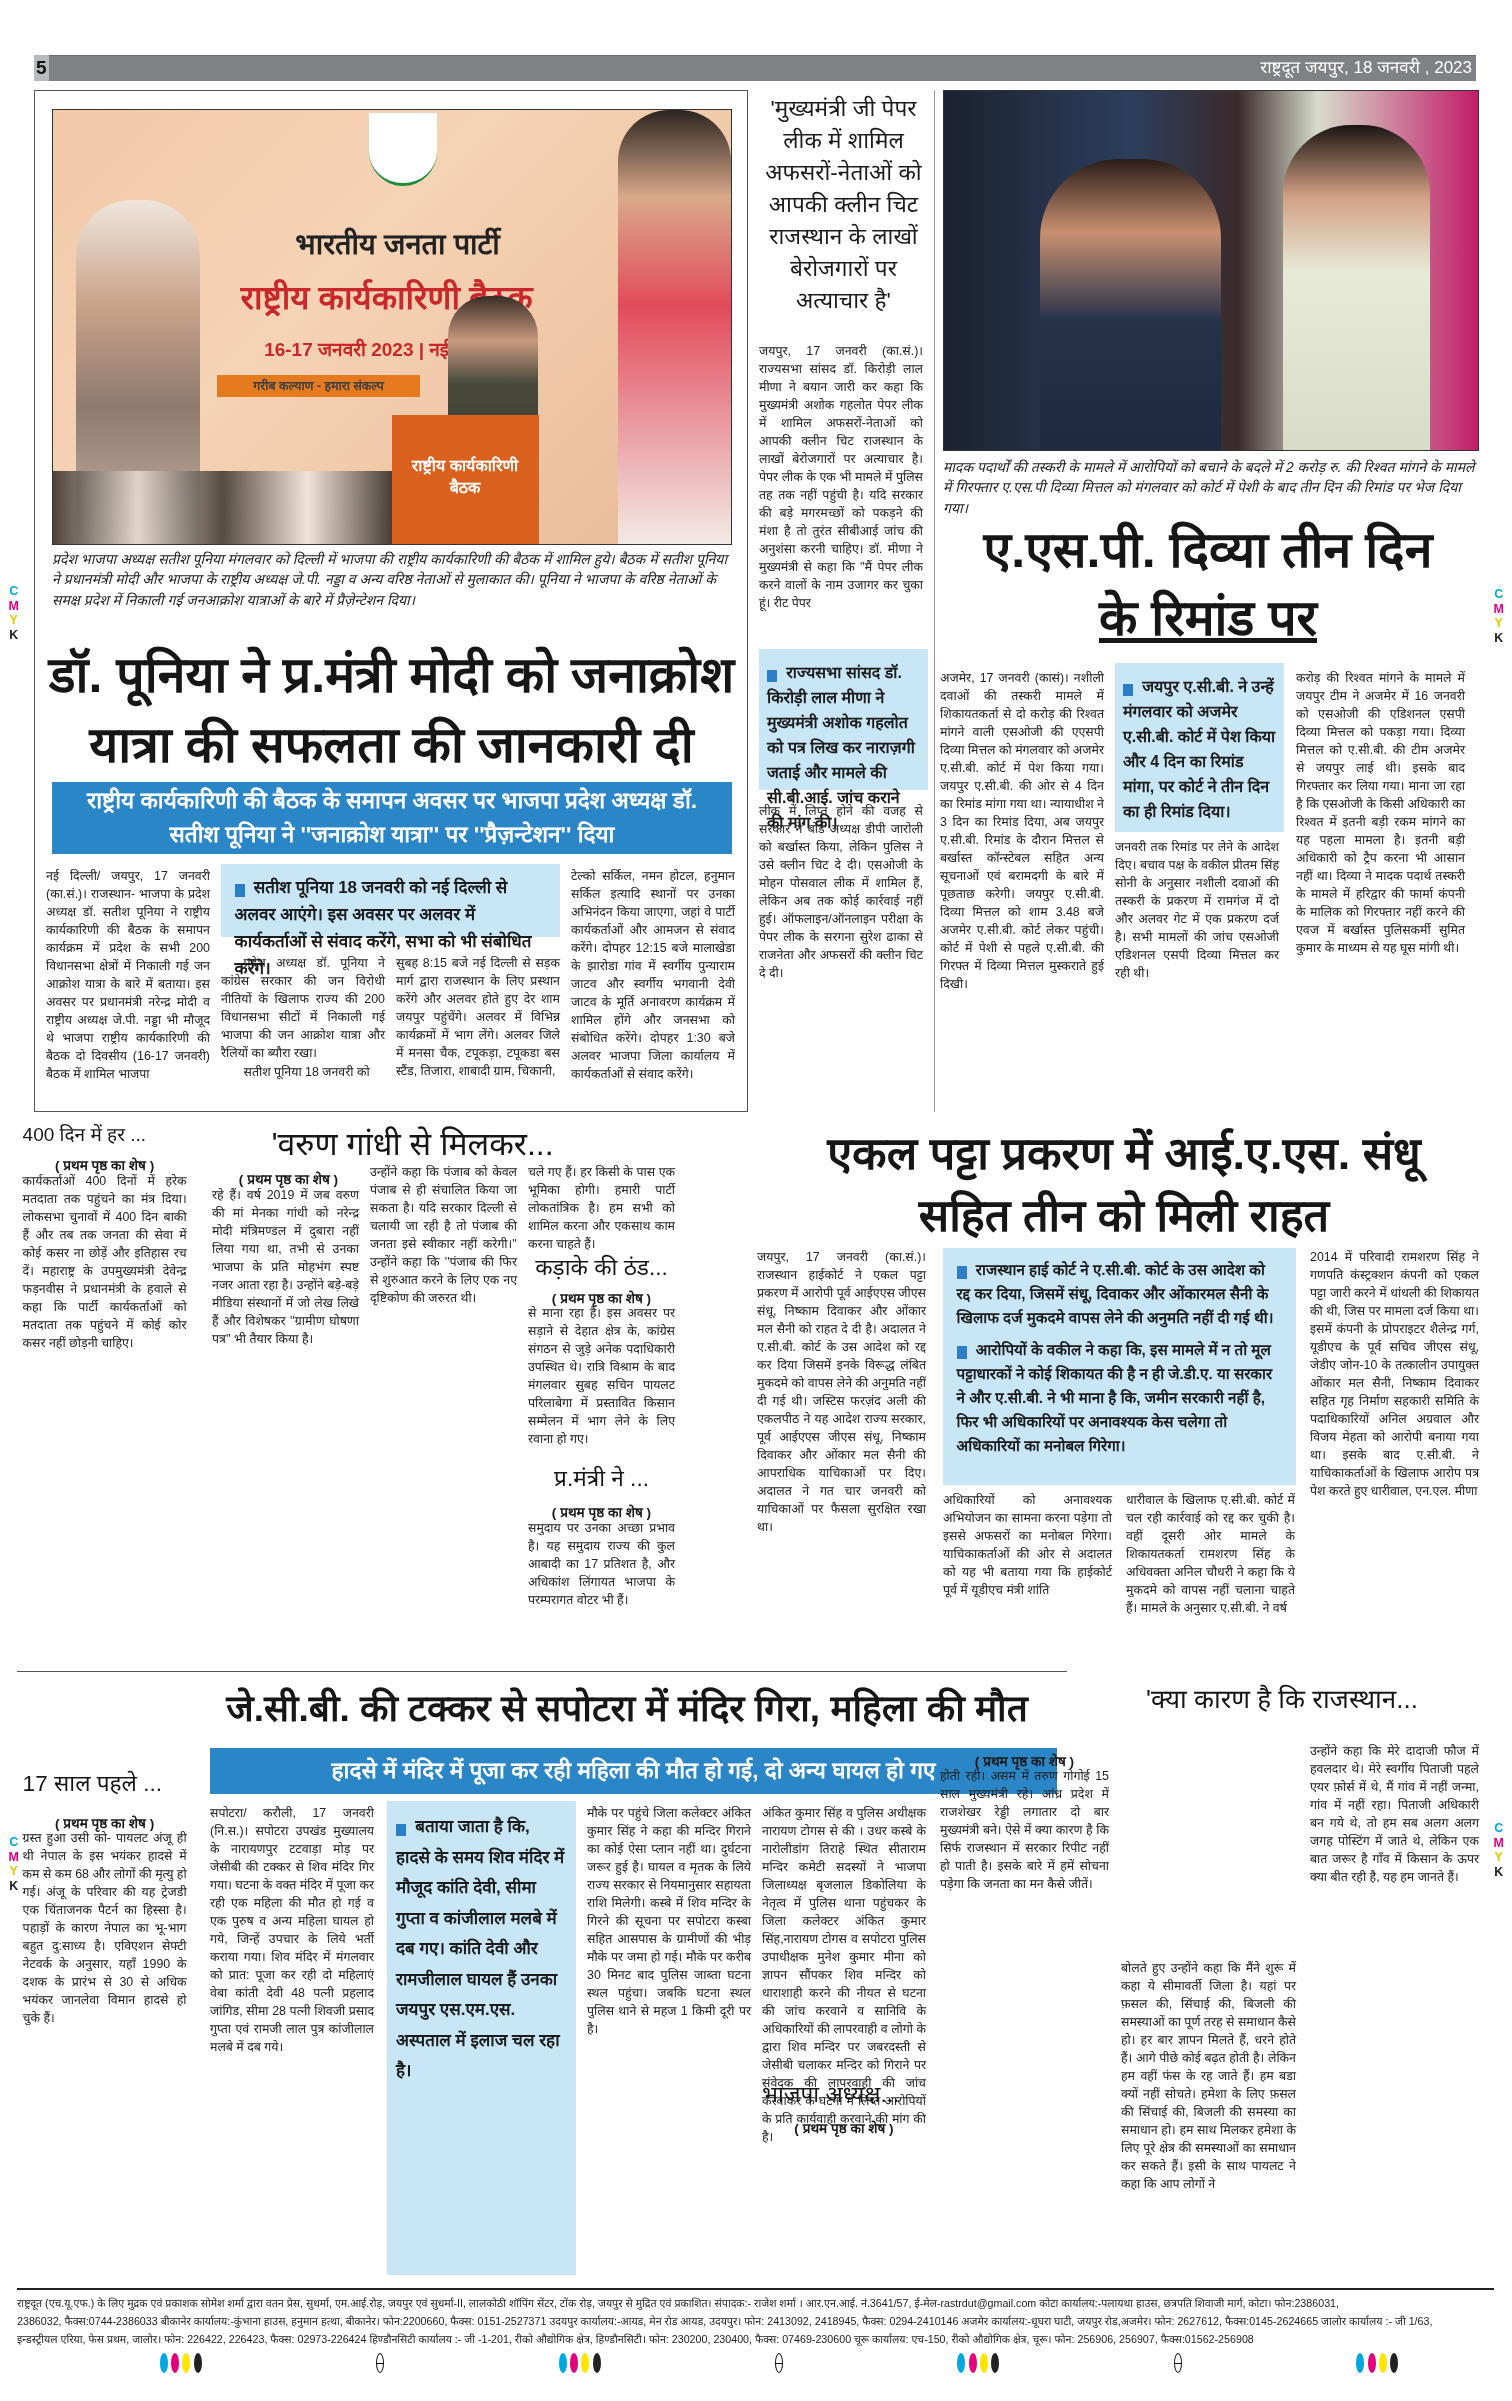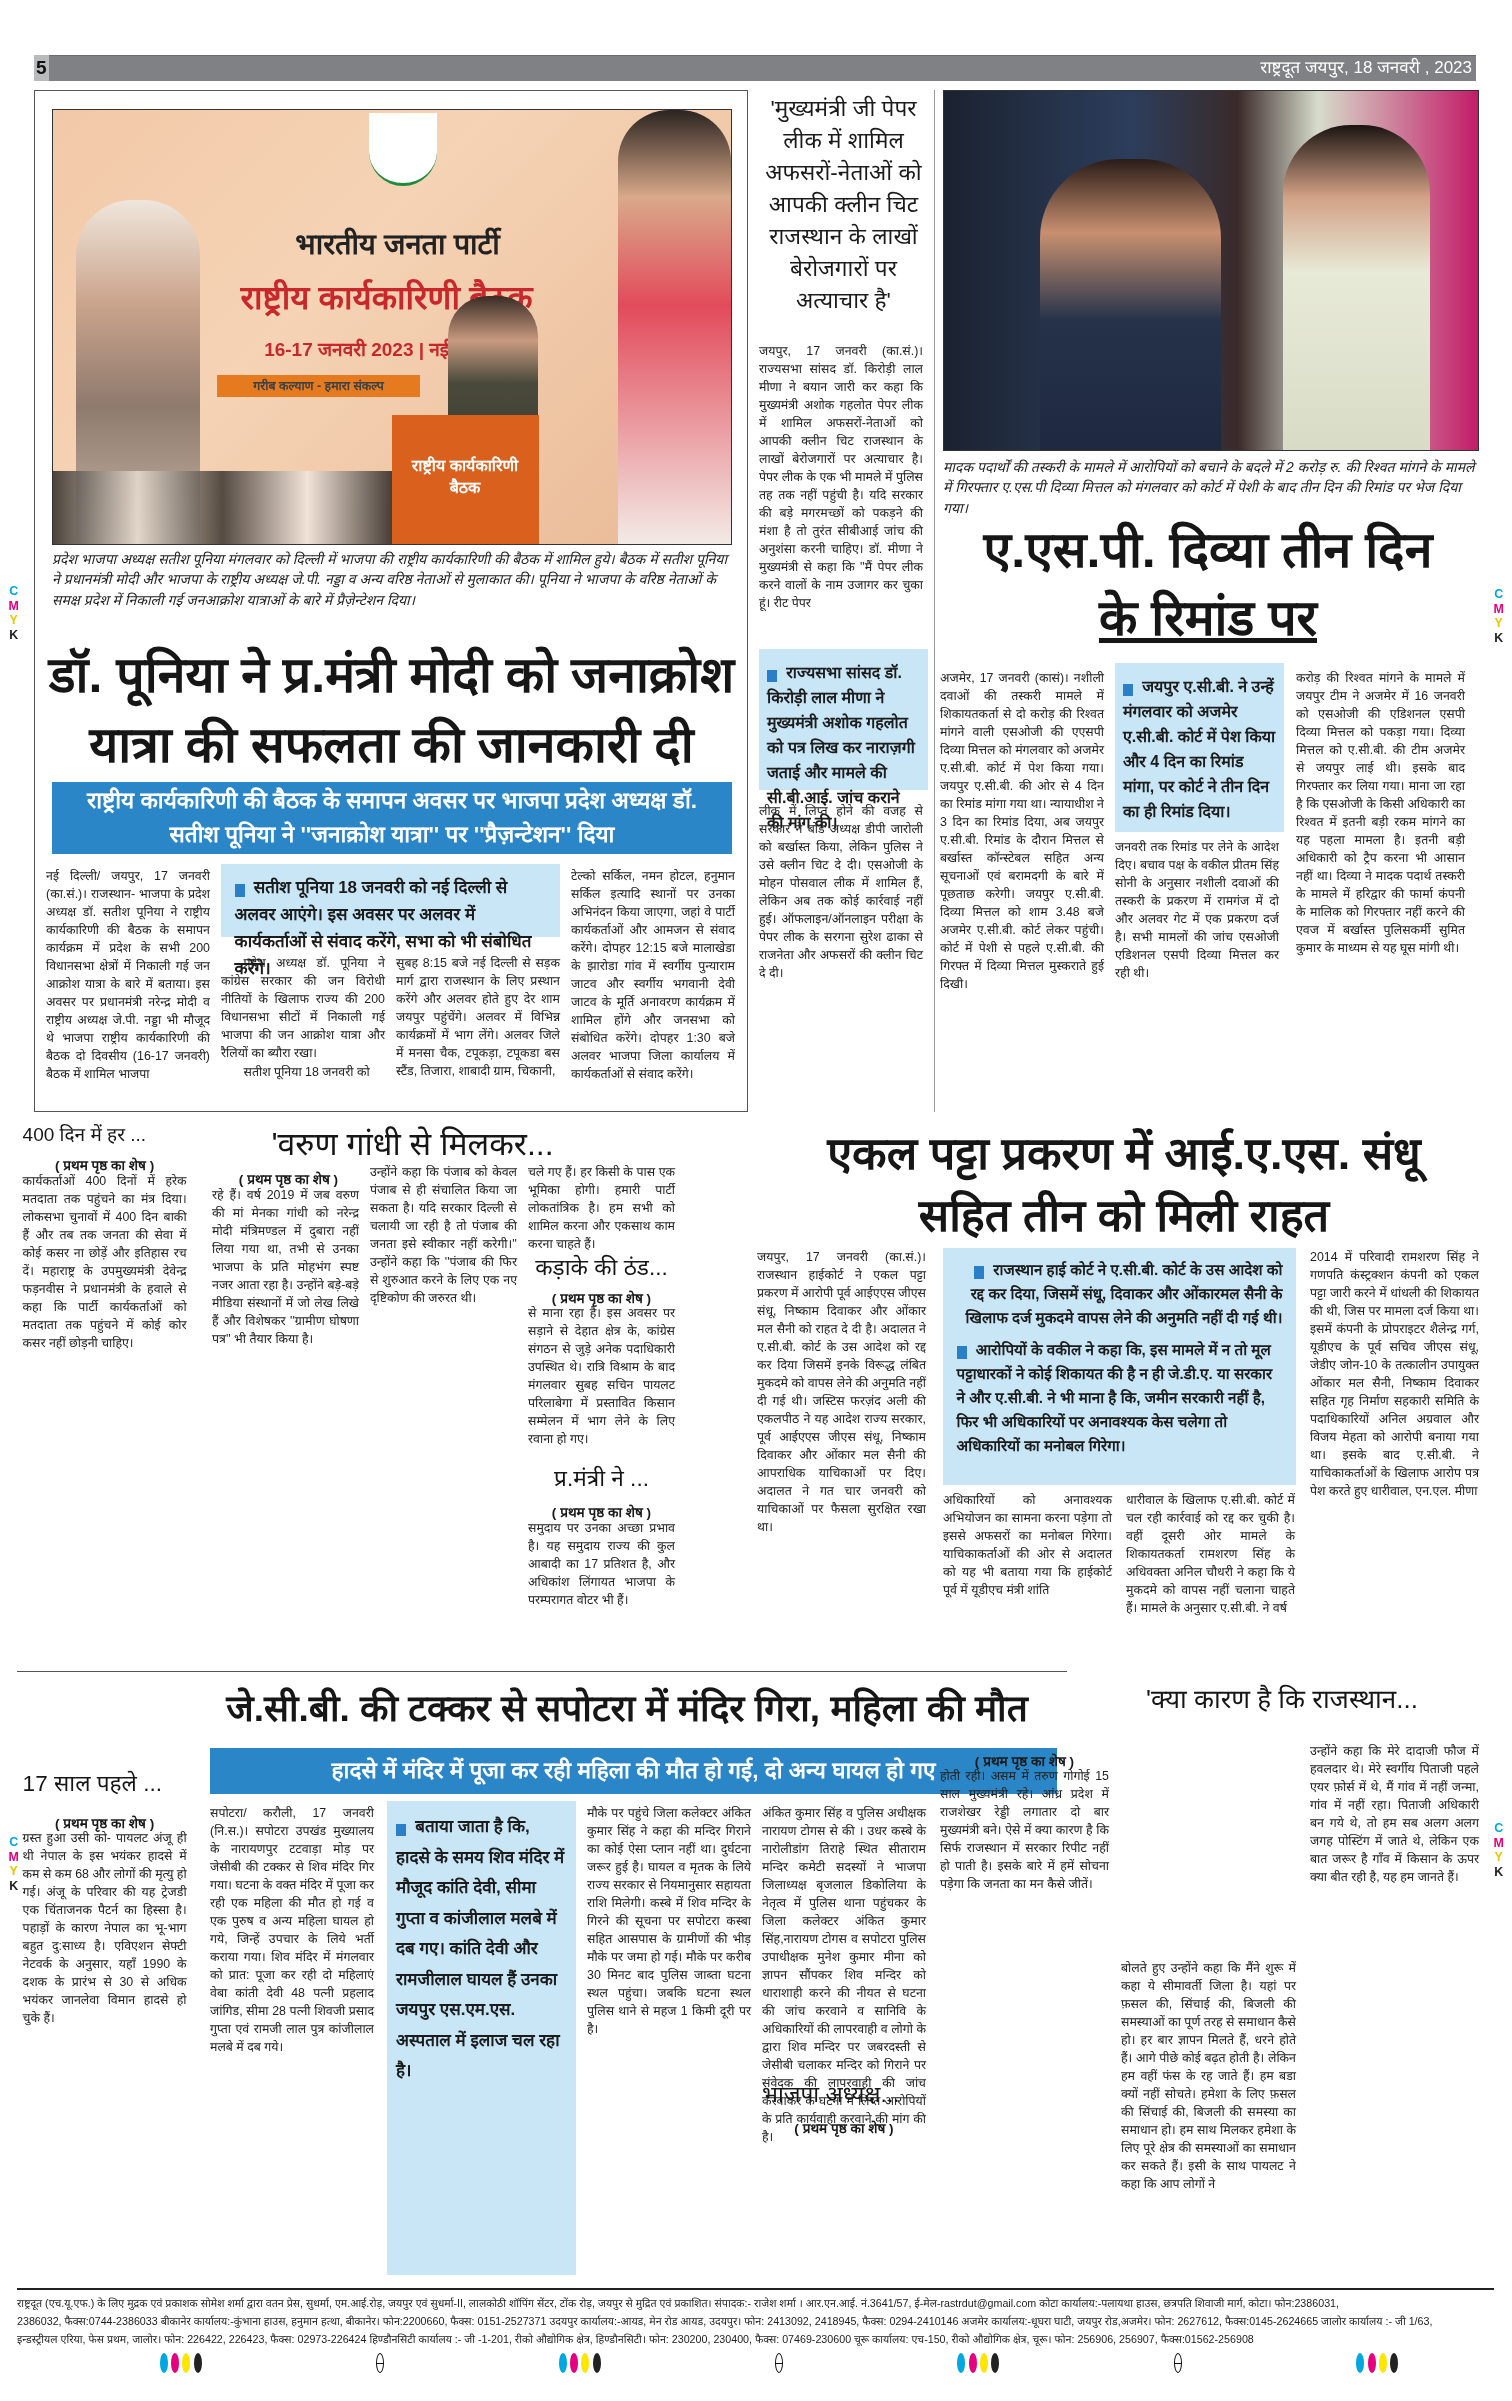--- a/index.html
+++ b/index.html
@@ -108,21 +108,21 @@
 <div class="abs col" style="left:528px;top:1304px;width:147px;">से माना रहा है। इस अवसर पर सड़ाने से देहात क्षेत्र के, कांग्रेस संगठन से जुड़े अनेक पदाधिकारी उपस्थित थे। रात्रि विश्राम के बाद मंगलवार सुबह सचिन पायलट परिलाबेगा में प्रस्तावित किसान सम्मेलन में भाग लेने के लिए रवाना हो गए।</div>
 
 <div class="abs head-xl" style="left:528px;top:1462px;width:147px;font-size:22.6px;font-weight:normal;">प्र.मंत्री ने ...</div>
 <div class="abs sub" style="left:528px;top:1496px;width:147px;">( प्रथम पृष्ठ का शेष )</div>
 <div class="abs col" style="left:528px;top:1519px;width:147px;">समुदाय पर उनका अच्छा प्रभाव है। यह समुदाय राज्य की कुल आबादी का 17 प्रतिशत है, और अधिकांश लिंगायत भाजपा के परम्परागत वोटर भी हैं।</div>
 
 <div class="abs head-xl" style="left:757px;top:1124px;width:734px;font-size:45px;line-height:59px;">एकल पट्टा प्रकरण में आई.ए.एस. संधू</div>
 <div class="abs head-xl" style="left:757px;top:1186px;width:734px;font-size:45px;line-height:59px;">सहित तीन को मिली राहत</div>
 <div class="abs col" style="left:757px;top:1248px;width:169px;">जयपुर, 17 जनवरी (का.सं.)। राजस्थान हाईकोर्ट ने एकल पट्टा प्रकरण में आरोपी पूर्व आईएएस जीएस संधू, निष्काम दिवाकर और ओंकार मल सैनी को राहत दे दी है। अदालत ने ए.सी.बी. कोर्ट के उस आदेश को रद्द कर दिया जिसमें इनके विरूद्ध लंबित मुकदमे को वापस लेने की अनुमति नहीं दी गई थी। जस्टिस फरज़ंद अली की एकलपीठ ने यह आदेश राज्य सरकार, पूर्व आईएएस जीएस संधू, निष्काम दिवाकर और ओंकार मल सैनी की आपराधिक याचिकाओं पर दिए। अदालत ने गत चार जनवरी को याचिकाओं पर फैसला सुरक्षित रखा था।</div>
 <div class="abs light-box" style="left:943px;top:1248px;width:353px;height:237px;padding:10.2px 13.6px;">
-  <div style="margin-bottom:8px;text-align:right;"><span class="bullet"></span><span class="hl" style="font-size:15.2px;line-height:24px;">राजस्थान हाई कोर्ट ने ए.सी.बी. कोर्ट के उस आदेश को रद्द कर दिया, जिसमें संधू, दिवाकर और ओंकारमल सैनी के खिलाफ दर्ज मुकदमे वापस लेने की अनुमति नहीं दी गई थी।</span></div>
+  <div style="margin-bottom:8px;"><span class="bullet"></span><span class="hl" style="font-size:15.2px;line-height:24px;">राजस्थान हाई कोर्ट ने ए.सी.बी. कोर्ट के उस आदेश को रद्द कर दिया, जिसमें संधू, दिवाकर और ओंकारमल सैनी के खिलाफ दर्ज मुकदमे वापस लेने की अनुमति नहीं दी गई थी।</span></div>
   <div><span class="bullet"></span><span class="hl" style="font-size:15.2px;line-height:24px;">आरोपियों के वकील ने कहा कि, इस मामले में न तो मूल पट्टाधारकों ने कोई शिकायत की है न ही जे.डी.ए. या सरकार ने और ए.सी.बी. ने भी माना है कि, जमीन सरकारी नहीं है, फिर भी अधिकारियों पर अनावश्यक केस चलेगा तो अधिकारियों का मनोबल गिरेगा।</span></div>
 </div>
 <div class="abs col" style="left:943px;top:1491px;width:169px;">अधिकारियों को अनावश्यक अभियोजन का सामना करना पड़ेगा तो इससे अफसरों का मनोबल गिरेगा। याचिकाकर्ताओं की ओर से अदालत को यह भी बताया गया कि हाईकोर्ट पूर्व में यूडीएच मंत्री शांति</div>
 <div class="abs col" style="left:1126px;top:1491px;width:169px;">धारीवाल के खिलाफ ए.सी.बी. कोर्ट में चल रही कार्रवाई को रद्द कर चुकी है। वहीं दूसरी ओर मामले के शिकायतकर्ता रामशरण सिंह के अधिवक्ता अनिल चौधरी ने कहा कि ये मुकदमे को वापस नहीं चलाना चाहते हैं। मामले के अनुसार ए.सी.बी. ने वर्ष</div>
 <div class="abs col" style="left:1310px;top:1248px;width:169px;">2014 में परिवादी रामशरण सिंह ने गणपति कंस्ट्रक्शन कंपनी को एकल पट्टा जारी करने में धांधली की शिकायत की थी, जिस पर मामला दर्ज किया था। इसमें कंपनी के प्रोपराइटर शैलेन्द्र गर्ग, यूडीएच के पूर्व सचिव जीएस संधू, जेडीए जोन-10 के तत्कालीन उपायुक्त ओंकार मल सैनी, निष्काम दिवाकर सहित गृह निर्माण सहकारी समिति के पदाधिकारियों अनिल अग्रवाल और विजय मेहता को आरोपी बनाया गया था। इसके बाद ए.सी.बी. ने याचिकाकर्ताओं के खिलाफ आरोप पत्र पेश करते हुए धारीवाल, एन.एल. मीणा</div>
 
 <div class="abs head-xl" style="left:192px;top:1683px;width:870px;font-size:37px;line-height:51px;">जे.सी.बी. की टक्कर से सपोटरा में मंदिर गिरा, महिला की मौत</div>
 <div class="abs blue-bar" style="left:210px;top:1748px;width:847px;height:46px;font-size:22.6px;line-height:46px;">हादसे में मंदिर में पूजा कर रही महिला की मौत हो गई, दो अन्य घायल हो गए</div>
 
 <div class="abs head-xl" style="left:22.6px;top:1767px;width:164px;font-size:22.6px;text-align:left;font-weight:normal;">17 साल पहले ...</div>

